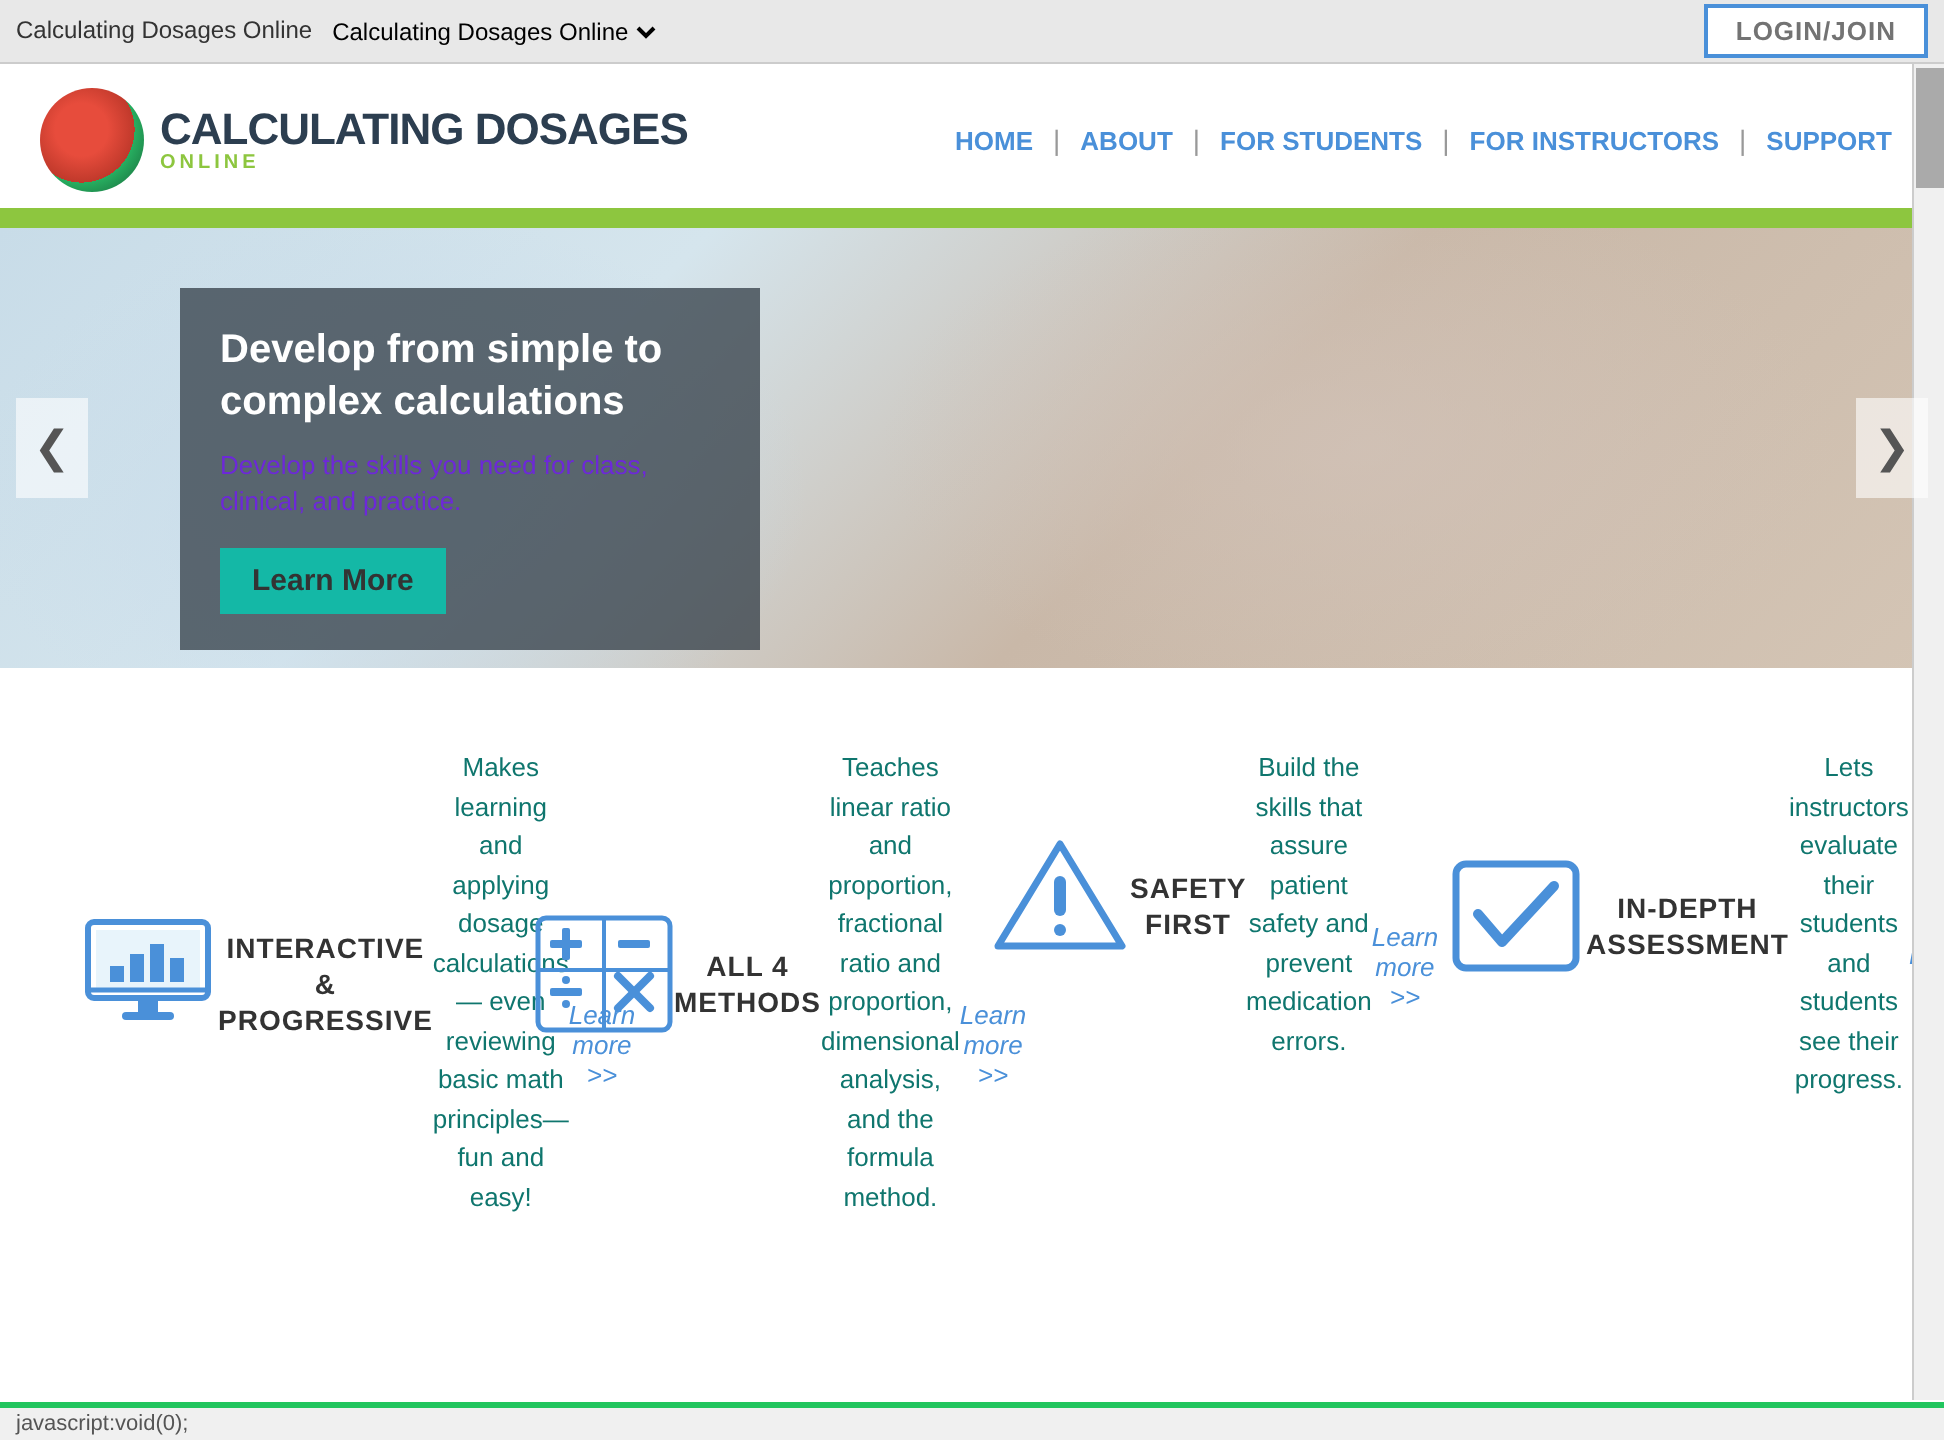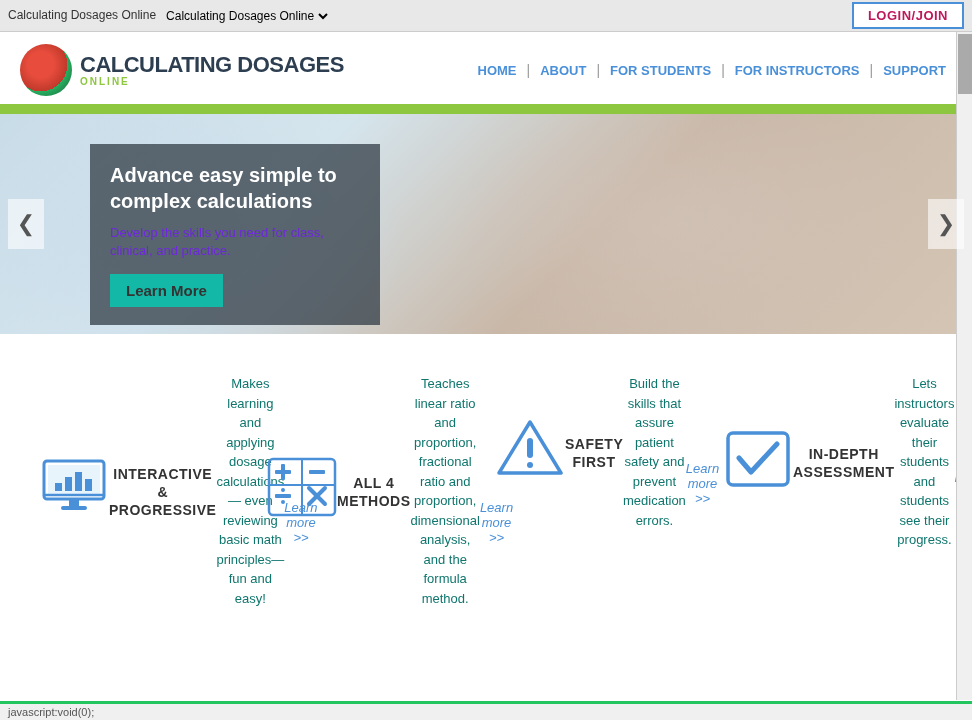--- a/index.html
+++ b/index.html
@@ -10,21 +10,21 @@
       display: flex; align-items: center; justify-content: space-between;
       background: #e8e8e8; border-bottom: 1px solid #ccc;
       padding: 4px 8px; height: 32px;
     }
     .browser-tab {
       display: flex; align-items: flex-start; gap: 6px;
       font-size: 12px; color: #333;
     }
     .browser-tab select { font-size: 12px; border: none; background: transparent; }
     .login-btn {
-      background: #fff; border: 2px solid #4a90d9; color: #be185d;
+      background: #fff; border: 2px solid #4a90d9; color: #737373;
       padding: 4px 14px; font-size: 13px; font-weight: bold;
       cursor: pointer; letter-spacing: 0.5px;
     }
 
     
     .site-header {
       display: flex; align-items: center; justify-content: space-between;
       padding: 12px 20px 8px 20px;
       border-bottom: 4px solid #8dc63f;
       gap: 27px;
@@ -171,21 +171,21 @@
 
 <div class="hero">
   <div class="hero-bg"></div>
   <button class="hero-nav-btn hero-nav-prev">
     <span>❮</span>
   </button>
   <button class="hero-nav-btn hero-nav-next">
     <span>❯</span>
   </button>
   <div class="hero-content-box">
-    <div class="hero-title">Advance easy simple to complex calculations</div>
+    <div class="hero-title">Develop from simple to complex calculations</div>
     <div class="hero-sub">Develop the skills you need for class, clinical, and practice.</div>
     <button class="hero-learn-btn">Learn More</button>
   </div>
 </div>
 
 <div class="features">
 
   <div class="feature-col">
     <div class="feature-icon icon-monitor">
       <svg viewBox="0 0 70 60" fill="none" xmlns="http://www.w3.org/2000/svg">

